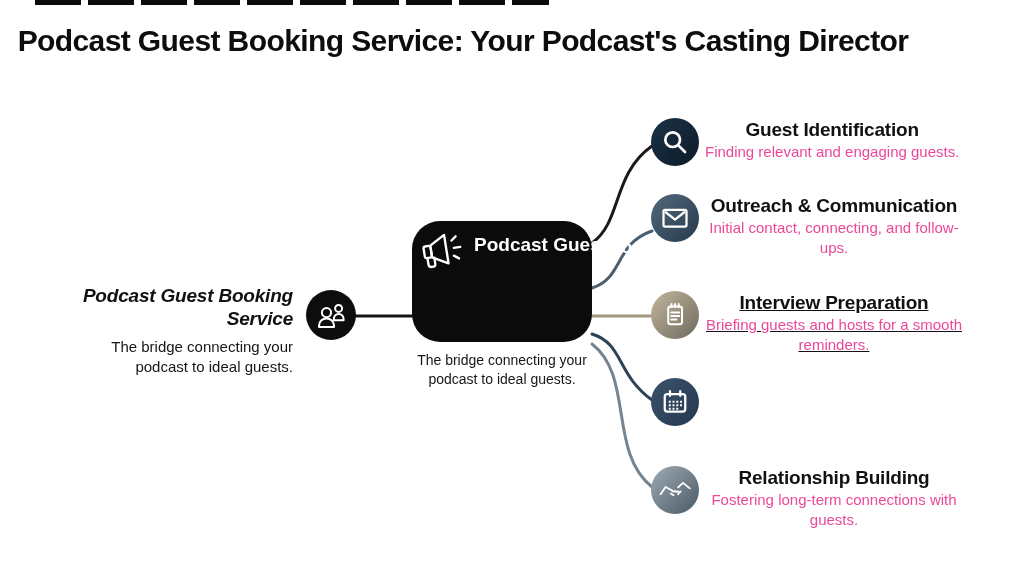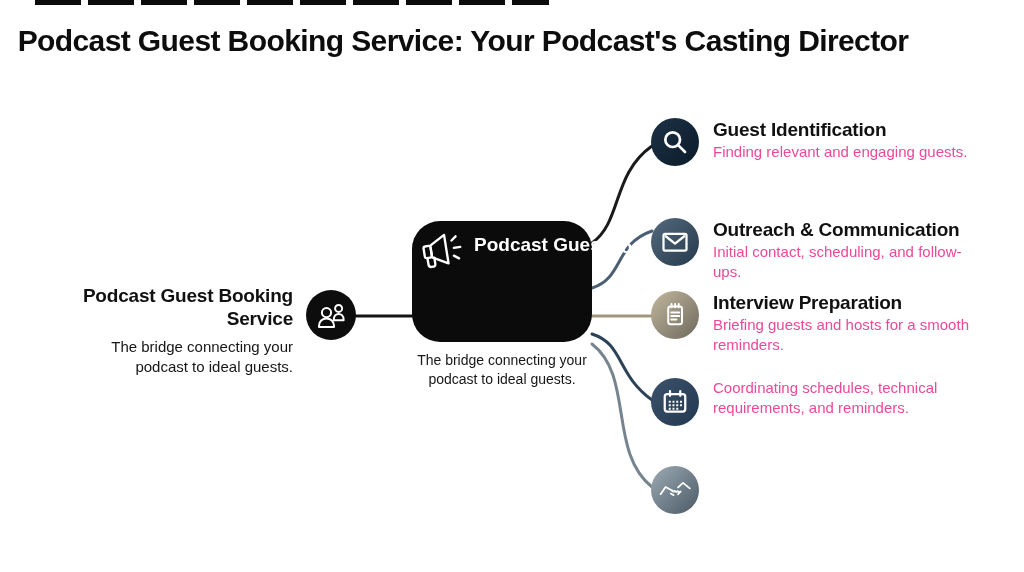--- a/index.html
+++ b/index.html
@@ -20,21 +20,21 @@
     font-size:30px;font-weight:bold;letter-spacing:-0.6px;color:#0d0d0d;
   }
 
   
   svg.connectors{left:0;top:0;width:1024px;height:572px;pointer-events:none;}
 
   
   .left-text{
     left:63px;top:284px;width:230px;text-align:right;
   }
-  .left-title{font-size:19px;font-weight:bold;line-height:23px;letter-spacing:-0.2px;}
+  .left-title{font-size:19px;font-weight:bold;line-height:23px;letter-spacing:-0.2px;font-style:italic;}
   .left-desc{font-size:15px;line-height:20px;margin-top:7px;color:#161616;}
   .left-circle{
     left:306px;top:290px;width:50px;height:50px;border-radius:50%;
     display:flex;align-items:center;justify-content:center;
   }
 
   
   .center-box{
     left:412px;top:221px;width:180px;height:121px;border-radius:28px;
     display:flex;justify-content:flex-start;
@@ -44,21 +44,21 @@
     color:#ffffff;font-size:19px;font-weight:bold;line-height:23px;
     text-align:center;white-space:nowrap;margin-top:2px;
   }
   .center-desc{
     left:417px;top:351px;width:170px;text-align:center;
     font-size:14px;line-height:19px;color:#161616;
   }
 
   
   .branch{
-    left:651px;display:flex;align-items:flex-start;gap:14px;width:360px;
+    left:651px;display:flex;align-items:flex-start;gap:6px;width:360px;text-align:center;
   }
   .b-circle{
     width:48px;height:48px;border-radius:50%;flex:0 0 48px;
     display:flex;align-items:center;justify-content:center;
   }
   .b-text{padding-top:0;}
   .b-title{font-size:19px;font-weight:bold;line-height:24px;letter-spacing:-0.2px;white-space:nowrap;}
   .b-desc{font-size:15px;line-height:19.5px;margin-top:0;max-width:258px;color:#ec4899;}
 
   .icon-svg{display:block;}
@@ -120,36 +120,36 @@
         <path d="M14.9 14.9 L20.6 20.6"></path>
       </svg>
     </span>
   </div>
   <div class="b-text">
     <div class="b-title">Guest Identification</div>
     <div class="b-desc">Finding relevant and engaging guests.</div>
   </div>
 </div>
 
-<div class="abs branch" style="top:218px;">
+<div class="abs branch" style="top:194px;">
   <div class="b-circle" style="background: linear-gradient(135deg, rgb(84, 105, 125), rgb(38, 58, 76));">
     <span>
       <svg class="icon-svg" width="30" height="30" viewBox="0 0 24 24" fill="none" stroke="#ffffff" stroke-width="1.8" stroke-linecap="round" stroke-linejoin="round">
         <rect x="2.8" y="5.4" width="18.4" height="13.4" rx="1.2"></rect>
         <path d="M4.6 7.4 L12 13.3 L19.4 7.4"></path>
       </svg>
     </span>
   </div>
   <div class="b-text">
     <div class="b-title">Outreach &amp; Communication</div>
-    <div class="b-desc">Initial contact, scheduling, and follow-ups.</div>
-  </div>
-</div>
-
-<div class="abs branch" style="top:291px;">
+    <div class="b-desc">Initial contact, connecting, and follow-ups.</div>
+  </div>
+</div>
+
+<div class="abs branch" style="top:291px;text-decoration:underline;">
   <div class="b-circle" style="background: linear-gradient(135deg, rgb(194, 183, 157), rgb(110, 105, 94));">
     <span>
       <svg class="icon-svg" width="28" height="28" viewBox="0 0 24 24" fill="none" stroke="#ffffff" stroke-width="1.7" stroke-linecap="round" stroke-linejoin="round">
         <rect x="6.2" y="4.8" width="11.8" height="15.2" rx="2"></rect>
         <path d="M9 2.6 V5.4"></path>
         <path d="M12.1 2.6 V5.4"></path>
         <path d="M15.2 2.6 V5.4"></path>
         <path d="M8.8 9.8 H15.6"></path>
         <path d="M8.8 12.8 H15.6"></path>
         <path d="M8.8 15.8 H13.2"></path>
@@ -179,31 +179,34 @@
             <rect x="13" y="13.8" width="1.6" height="1.6"></rect>
             <rect x="16" y="13.8" width="1.6" height="1.6"></rect>
           <rect x="7" y="16.6" width="1.6" height="1.6"></rect>
             <rect x="10" y="16.6" width="1.6" height="1.6"></rect>
             <rect x="13" y="16.6" width="1.6" height="1.6"></rect>
         </g>
       </svg>
     </span>
   </div>
   <div class="b-text">
-    <div class="b-desc">Coordinating schedules, technical requirements, and reminders.</div>
   </div>
 </div>
 
 <div class="abs branch" style="top:466px;">
   <div class="b-circle" style="background: linear-gradient(135deg, rgb(157, 171, 181), rgb(74, 89, 100));">
     <span>
       <svg class="icon-svg" width="34" height="26" viewBox="0 0 40 26" fill="none" stroke="#ffffff" stroke-width="2.1" stroke-linecap="round" stroke-linejoin="round">
         <g transform="rotate(-8 20 13)">
           <path d="M2.5 15.5 L9.5 8 L17 13.5"></path>
           <path d="M37.5 13.5 L30.5 6 L24 10.5"></path>
           <path d="M16.5 13.2 q1.5 2.6 3.3 0.8 q1.5 2.6 3.3 0.8 q1.5 2.6 3.3 0.8"></path>
           <path d="M14.5 16.5 l3 2.3"></path>
           <path d="M25.5 16 l-2.6 2.5"></path>
         </g>
       </svg>
     </span>
   </div>
+  <div class="b-text">
+    <div class="b-title">Relationship Building</div>
+    <div class="b-desc">Fostering long-term connections with guests.</div>
+  </div>
 </div>
 
 </body></html>

